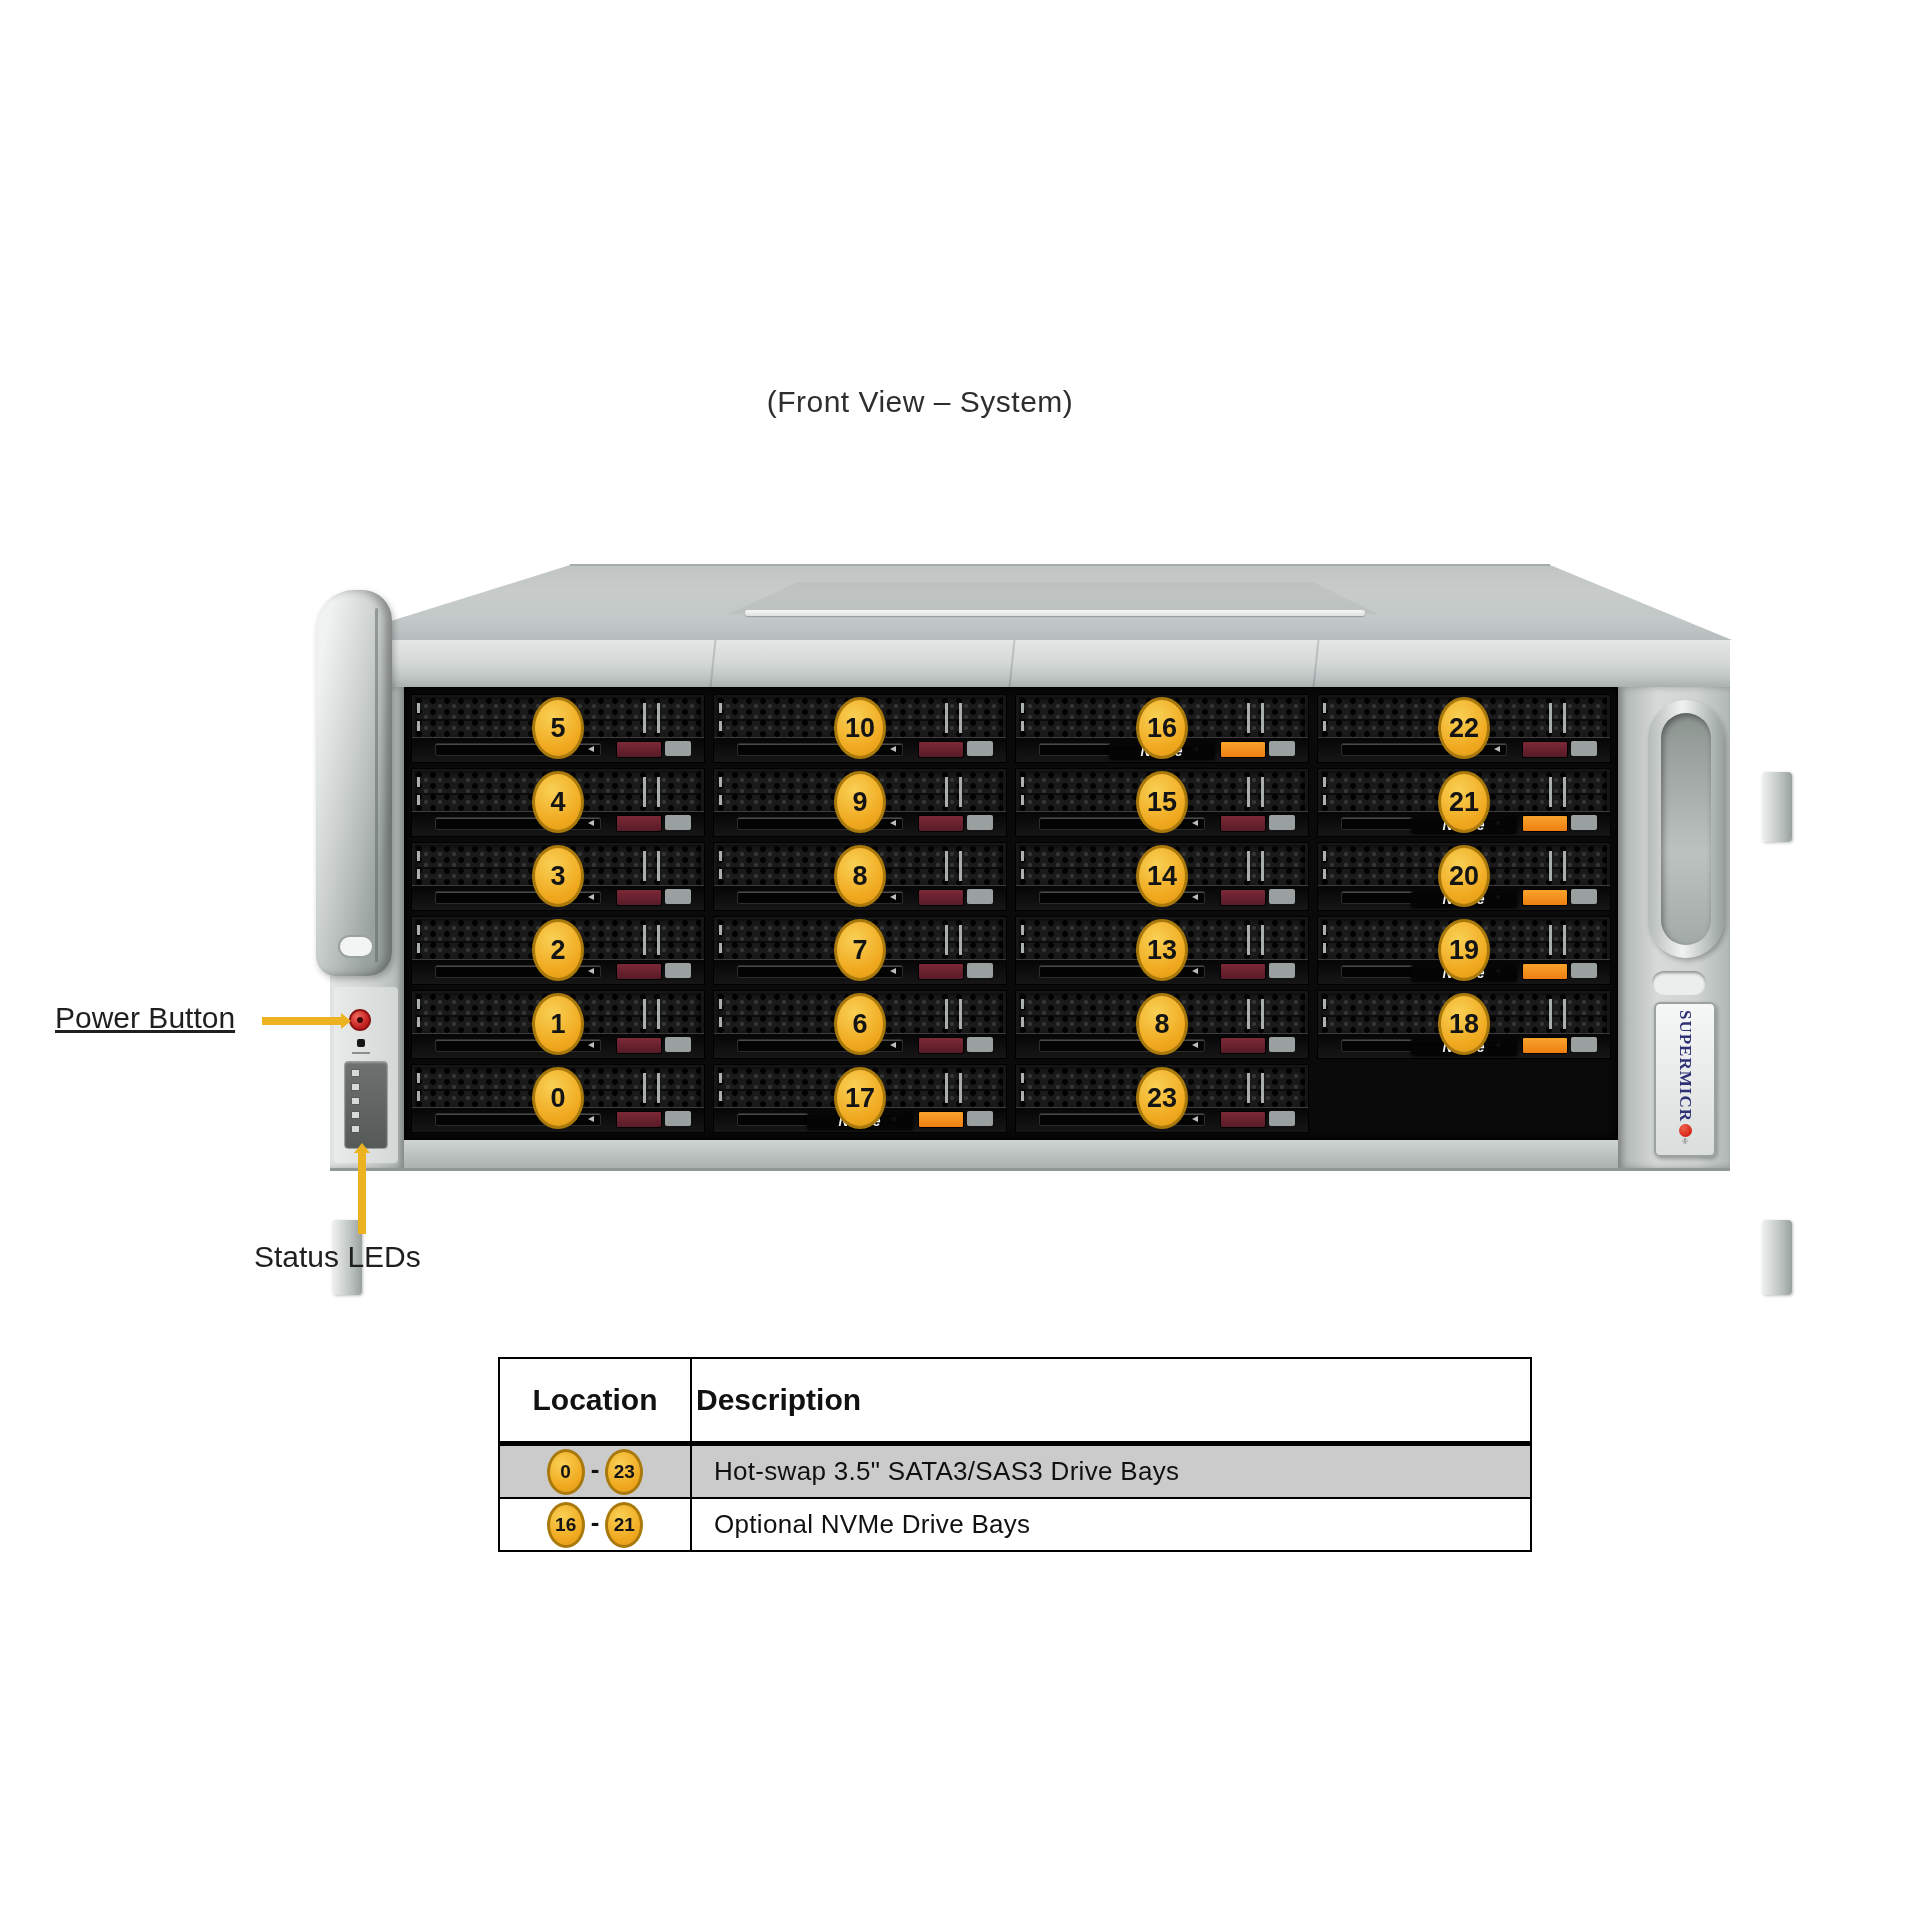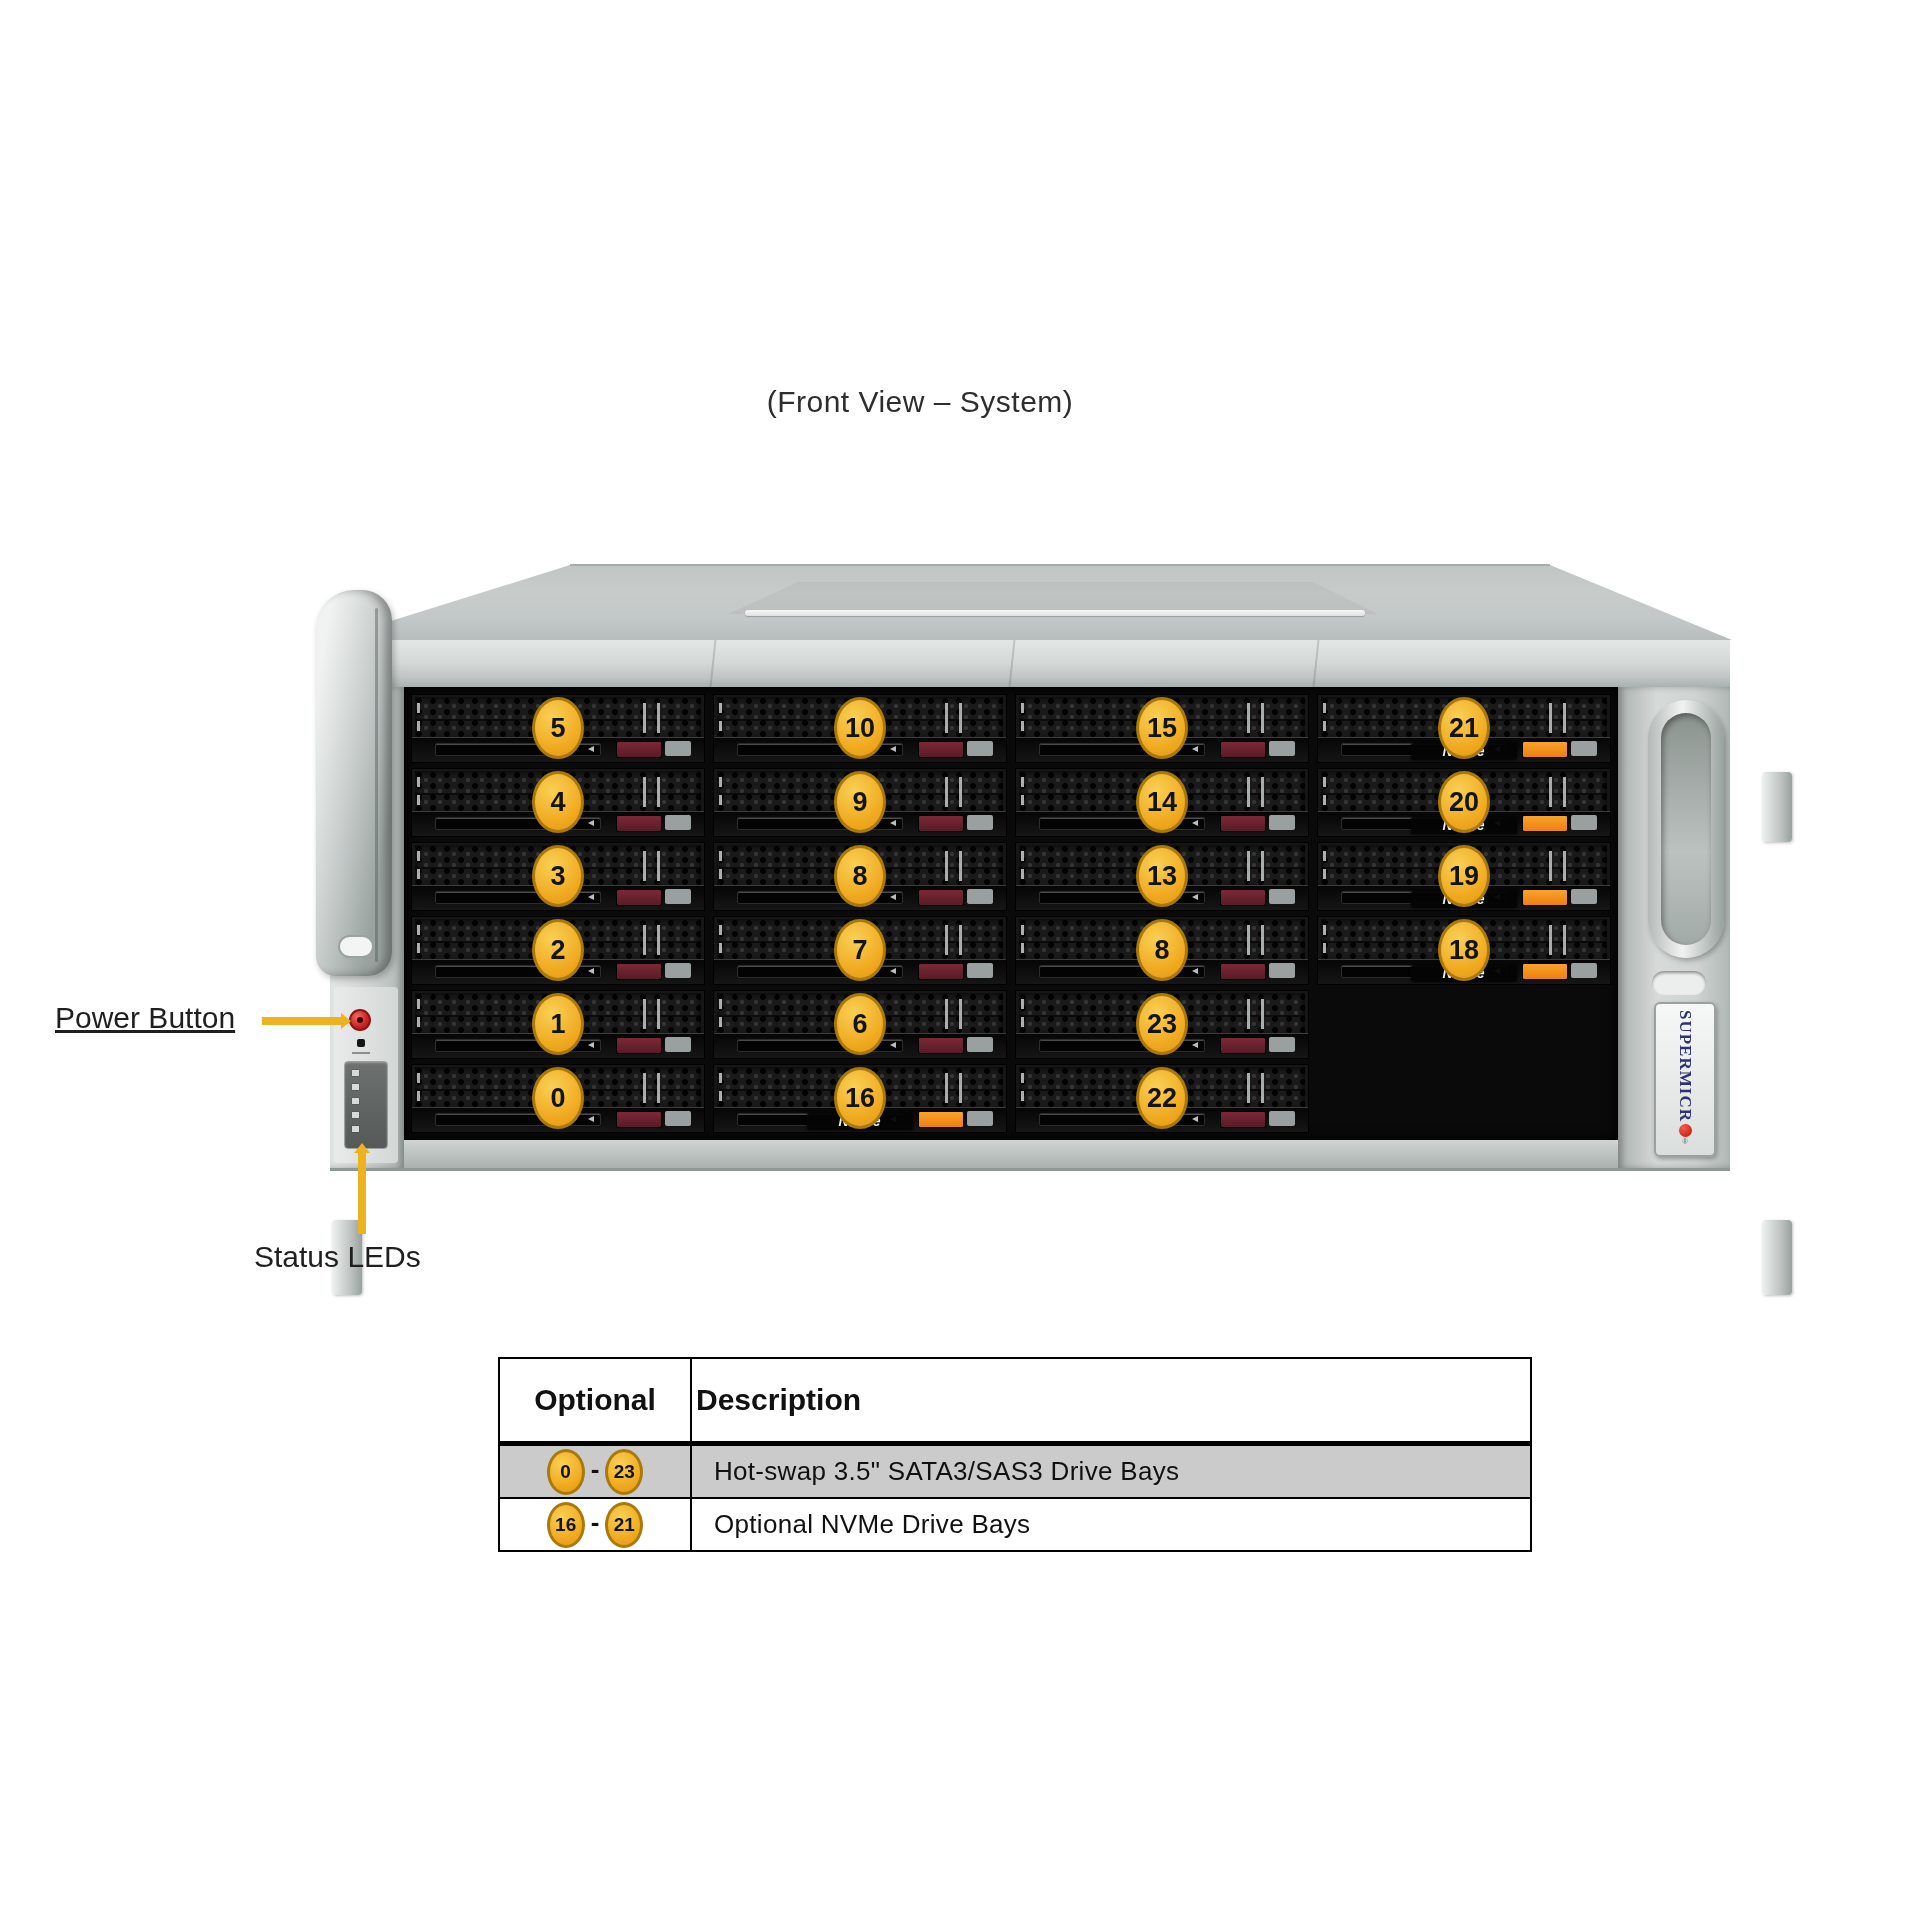--- a/index.html
+++ b/index.html
@@ -335,20 +335,34 @@
           <div class="lp l1"></div>
           <div class="lp l2"></div>
           <div class="slot s1"></div>
           <div class="slot s2"></div>
           <div class="latch">
             <div class="lever"></div>
             <div class="btn"></div>
             <div class="btn-side"></div>
           </div>
           <div class="nvme-tag">NVMe</div>
+          <div class="oval">17</div>
+        </div>
+        <div class="bay nvme">
+          <div class="mesh"></div>
+          <div class="lp l1"></div>
+          <div class="lp l2"></div>
+          <div class="slot s1"></div>
+          <div class="slot s2"></div>
+          <div class="latch">
+            <div class="lever"></div>
+            <div class="btn"></div>
+            <div class="btn-side"></div>
+          </div>
+          <div class="nvme-tag">NVMe</div>
           <div class="oval">16</div>
         </div>
         <div class="bay">
           <div class="mesh"></div>
           <div class="lp l1"></div>
           <div class="lp l2"></div>
           <div class="slot s1"></div>
           <div class="slot s2"></div>
           <div class="latch">
             <div class="lever"></div>
@@ -499,21 +513,21 @@
 </div>
 
 <div class="ann power">Power Button</div>
 <div class="arrow-h"></div>
 <div class="ann status">Status LEDs</div>
 <div class="arrow-v"></div>
 
 <table class="spec-table">
   <thead>
     <tr>
-      <th class="loc">Optional</th>
+      <th class="loc">Location</th>
       <th class="desc">Description</th>
     </tr>
   </thead>
   <tbody id="tableBody">
       <tr class="shaded">
         <td class="loc"><span class="circle">0</span><span class="dash">-</span><span class="circle">23</span></td>
         <td class="desc">Hot-swap 3.5" SATA3/SAS3 Drive Bays</td>
       </tr>
       <tr>
         <td class="loc"><span class="circle">16</span><span class="dash">-</span><span class="circle">21</span></td>

